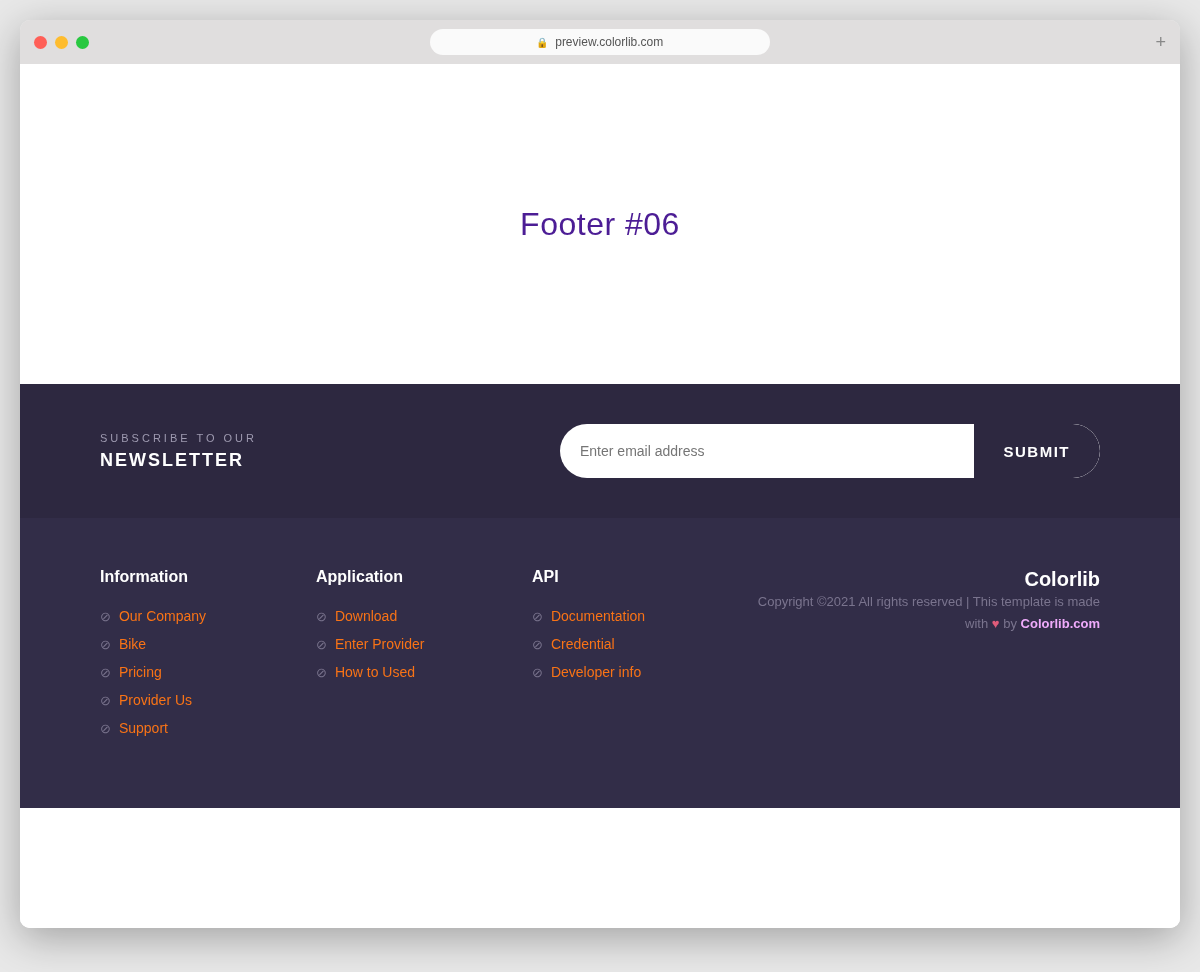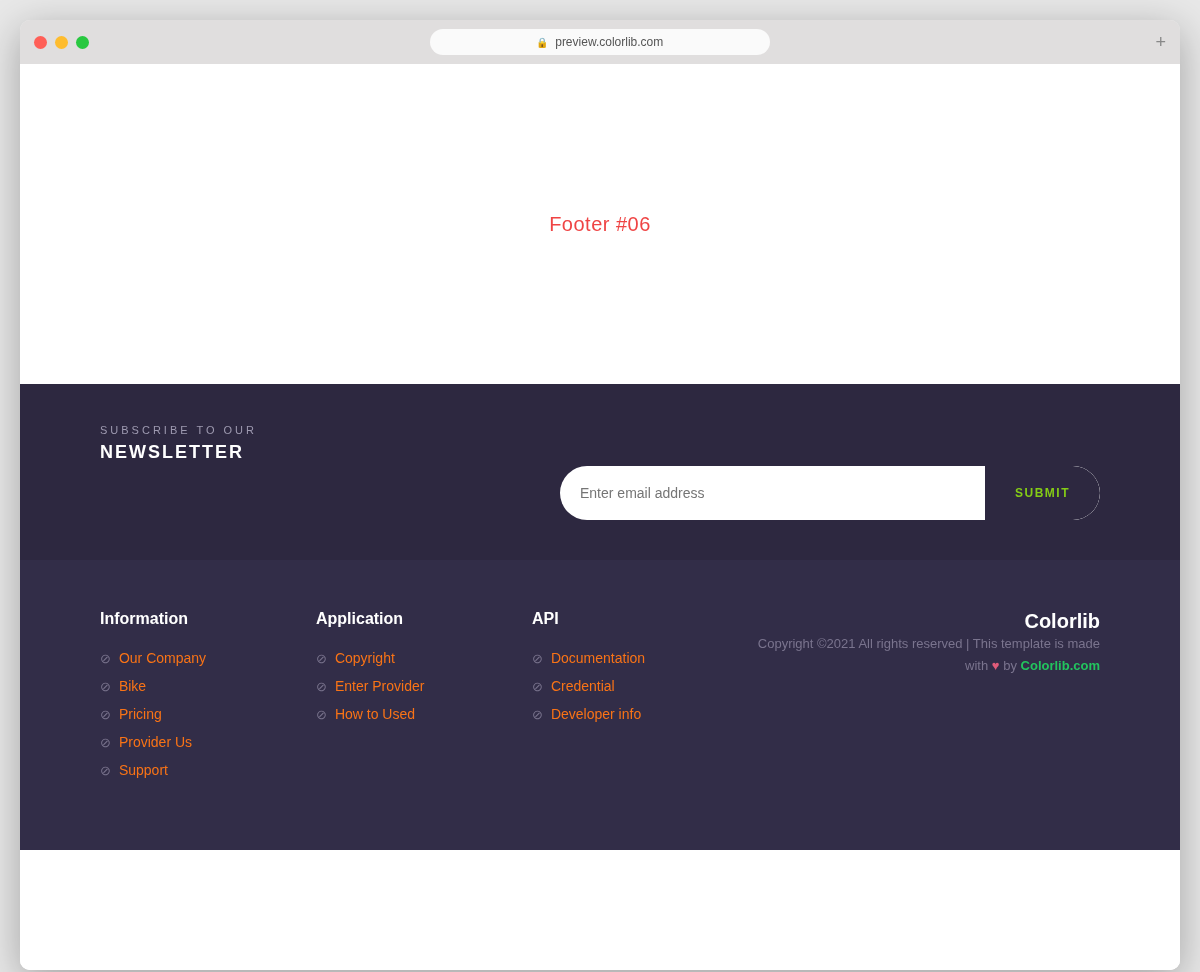--- a/index.html
+++ b/index.html
@@ -79,31 +79,32 @@
     
     .main-content {
       background: #ffffff;
       height: 320px;
       display: flex;
       align-items: center;
       justify-content: center;
     }
 
     .page-title {
-      font-size: 20px;
+      font-size: 32px;
       font-weight: 300;
-      color: #ef4444;
+      color: #4c1d95;
       letter-spacing: 0.5px;
     }
 
     
     .newsletter-section {
       background: #2d2840;
       padding: 40px 80px;
       display: flex;
+      align-items: center;
       justify-content: space-between;
     }
 
     .newsletter-text .sub-label {
       font-size: 11px;
       letter-spacing: 3px;
       color: #9e9ab0;
       text-transform: uppercase;
       margin-bottom: 6px;
     }
@@ -118,39 +119,38 @@
 
     .newsletter-form {
       display: flex;
       align-items: center;
       background: #ffffff;
       border-radius: 30px;
       overflow: hidden;
       width: 540px;
       height: 54px;
       padding-left: 20px;
-      margin-top: 42px;
     }
 
     .newsletter-form input {
       flex: 1;
       border: none;
       outline: none;
       font-size: 14px;
       color: #555;
       background: transparent;
     }
 
     .newsletter-form button {
       background: #2d2840;
-      color: #84cc16;
+      color: #ffffff;
       border: none;
       height: 54px;
       padding: 0 30px;
-      font-size: 12px;
+      font-size: 15px;
       font-weight: 700;
       letter-spacing: 1.5px;
       cursor: pointer;
       border-radius: 0 30px 30px 0;
     }
 
     
     .footer-section {
       background: #322d48;
       padding: 50px 80px 60px;
@@ -201,21 +201,21 @@
       color: #ffffff;
     }
 
     .footer-copyright {
       font-size: 13px;
       color: #7a748e;
       line-height: 1.7;
     }
 
     .footer-copyright .colorlib-link {
-      color: #22c55e;
+      color: #f0abfc;
       font-weight: 600;
       text-decoration: none;
     }
 
     .heart-icon {
       color: #e05c7a;
     }
 
     
     .bottom-white {
@@ -285,21 +285,21 @@
               <a href="#">Support</a>
             </li>
           </ul>
         </div>
 
         <div class="footer-col">
           <div class="footer-col-title">Application</div>
           <ul>
             <li>
               <span class="check-icon">⊘</span>
-              <a href="#">Copyright</a>
+              <a href="#">Download</a>
             </li>
             <li>
               <span class="check-icon">⊘</span>
               <a href="#">Enter Provider</a>
             </li>
             <li>
               <span class="check-icon">⊘</span>
               <a href="#">How to Used</a>
             </li>
           </ul>

